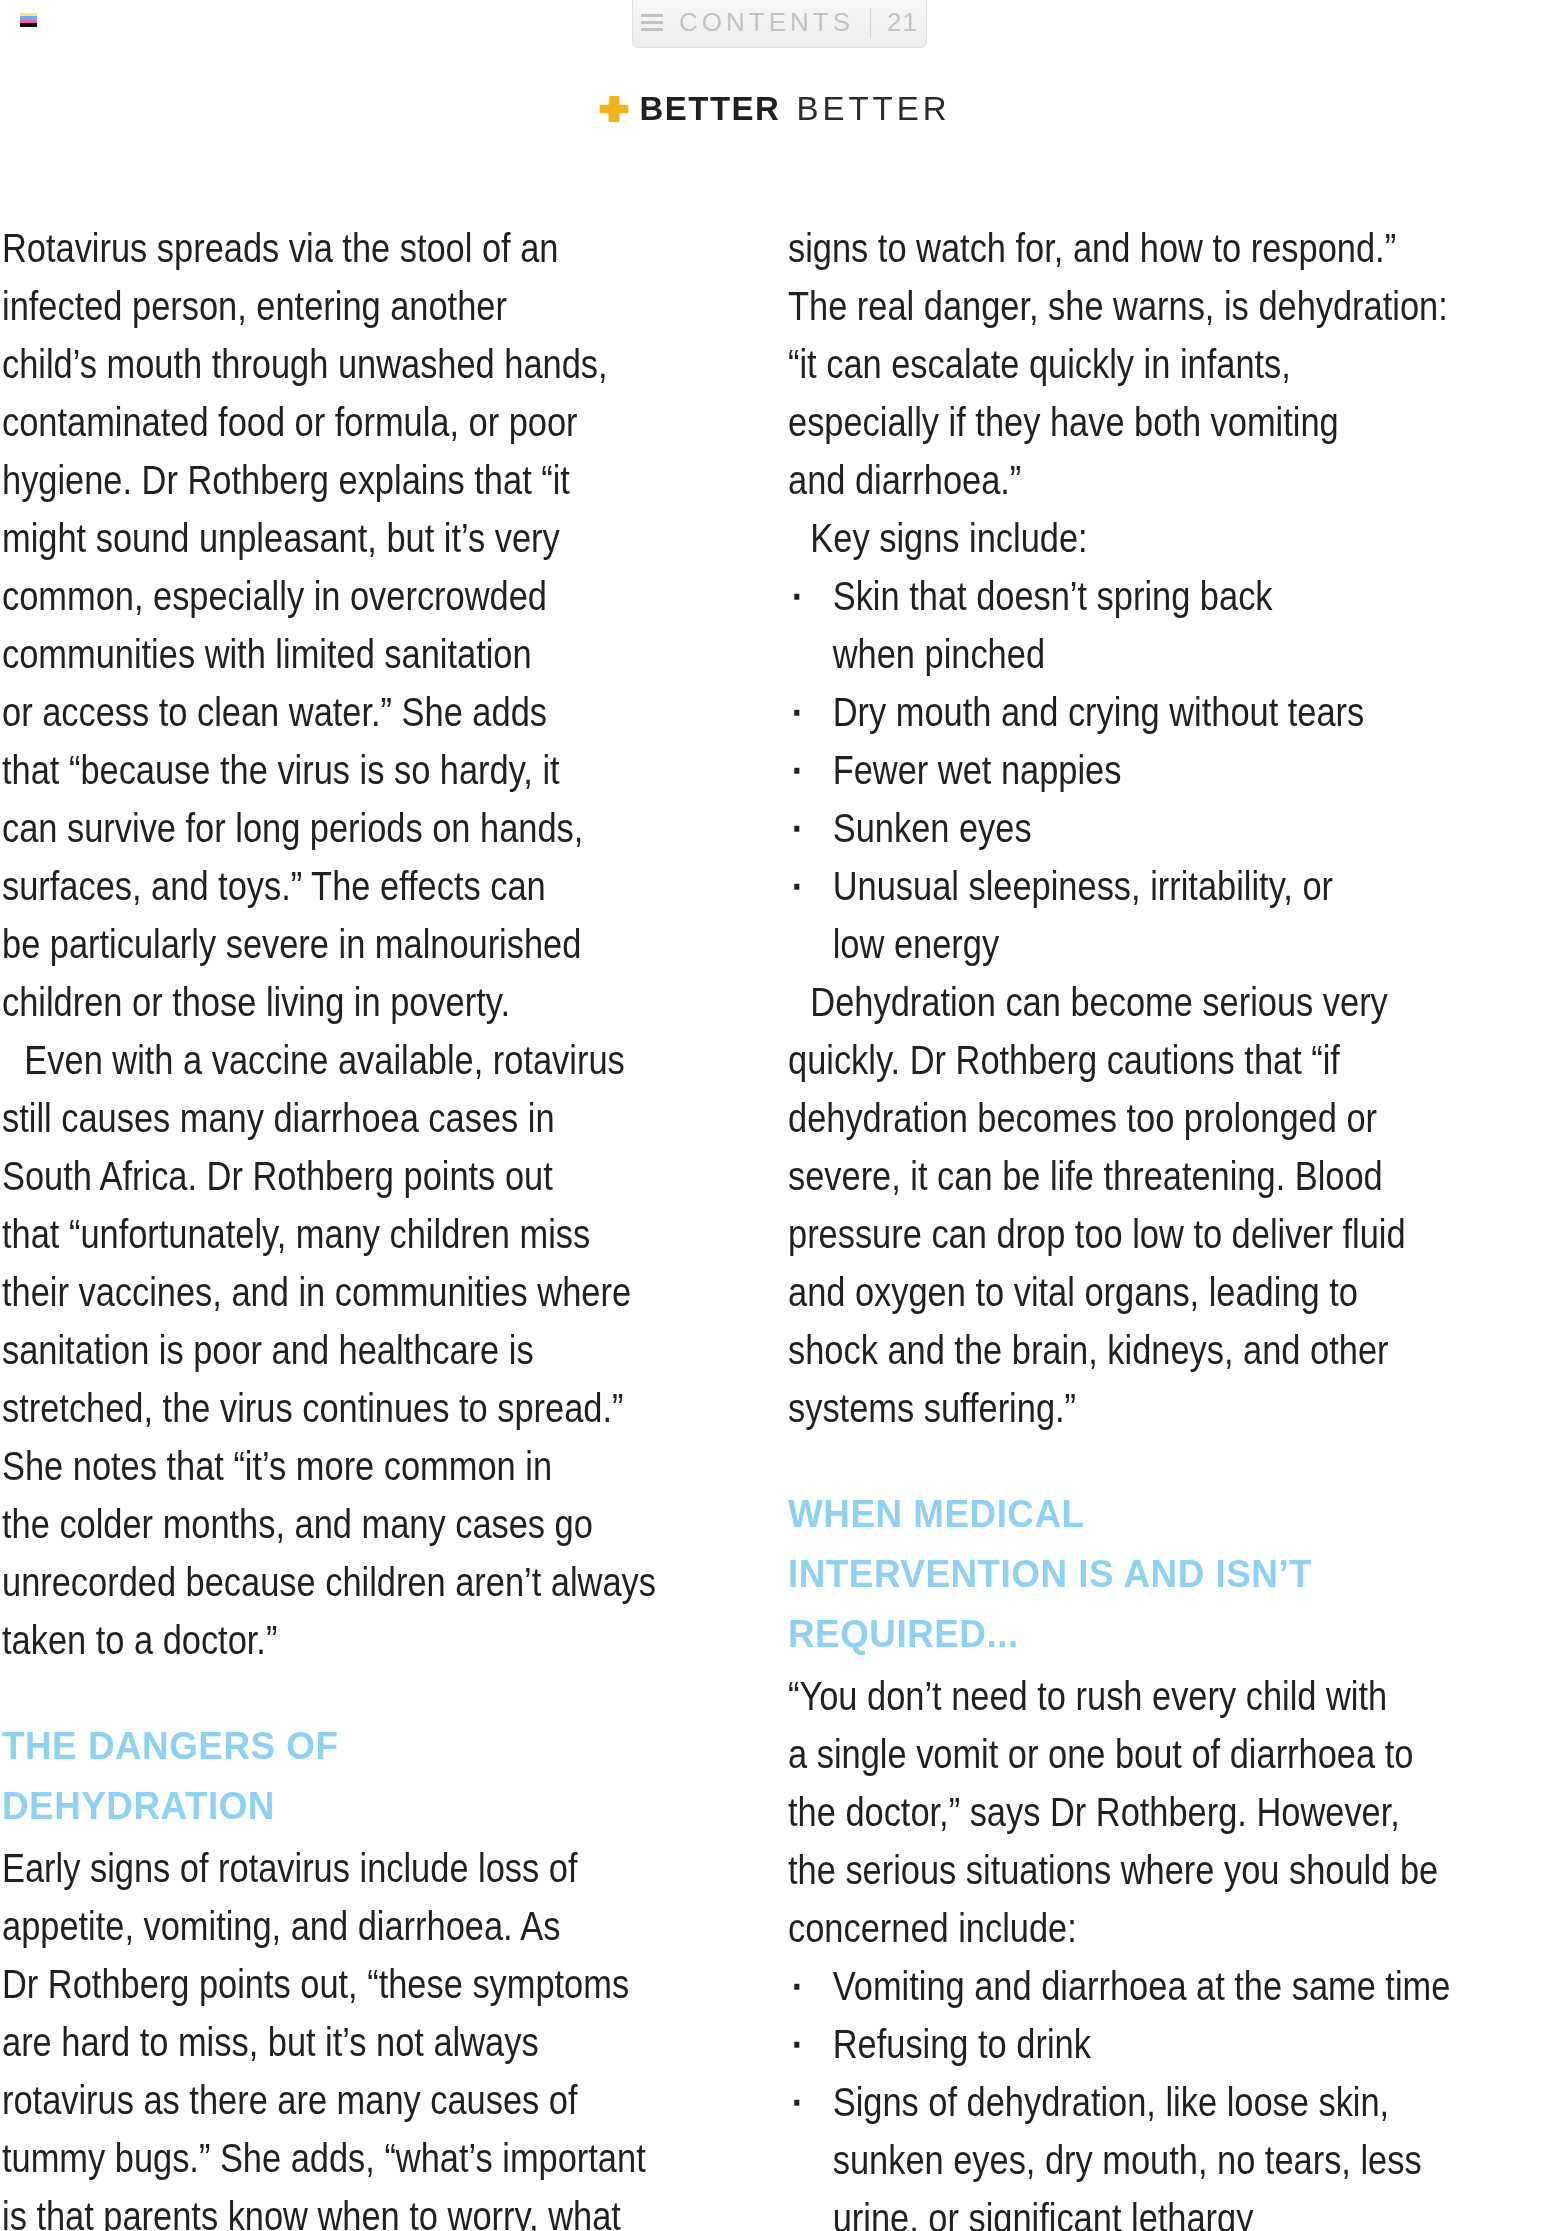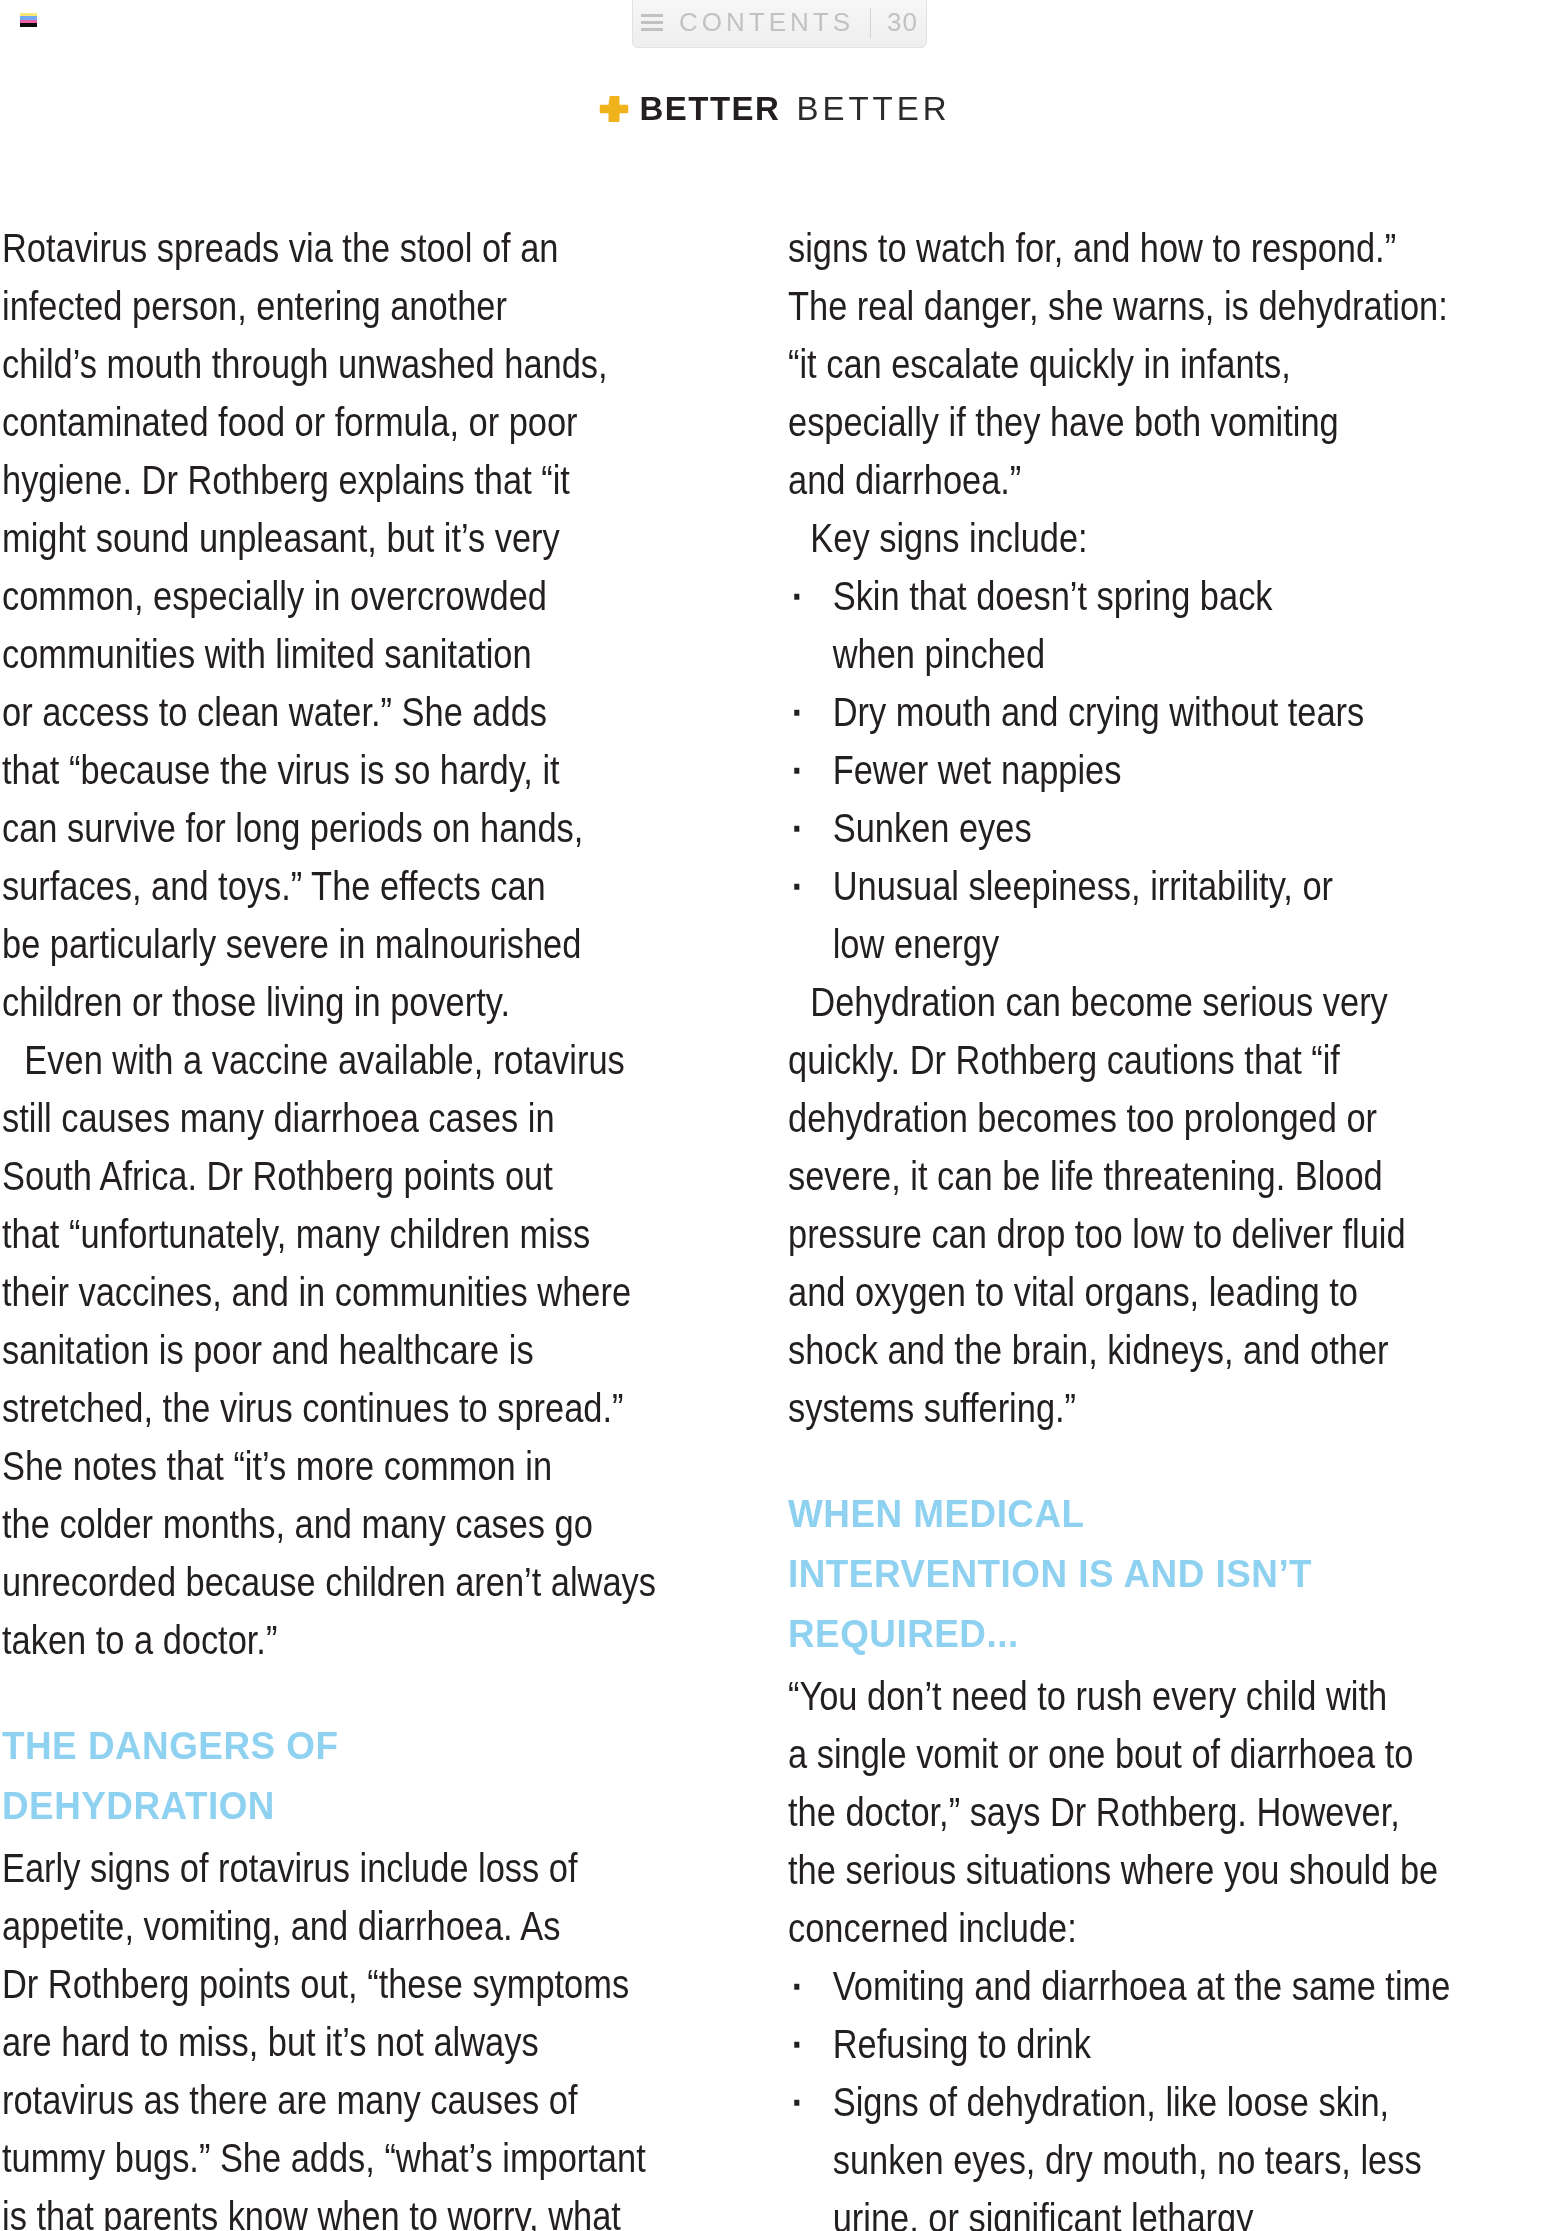--- a/index.html
+++ b/index.html
@@ -69,21 +69,21 @@
 <body>
 
 <div class="page">
 
   <div class="corner-icon"></div>
 
   <div class="contents-btn">
     <div class="menu-glyph"></div>
     <span class="contents-label">CONTENTS</span>
     <span class="contents-divider"></span>
-    <span class="page-num">30</span>
+    <span class="page-num">21</span>
   </div>
 
   <div class="logo">
     <svg class="plus-icon" viewBox="0 0 24 24" aria-hidden="true">
       <path d="M8.6 1.6 h6.8 a1 1 0 0 1 1 1 V8.6 h6 a1 1 0 0 1 1 1 v4.8 a1 1 0 0 1 -1 1 h-6 v6 a1 1 0 0 1 -1 1 H8.6 a1 1 0 0 1 -1 -1 v-6 h-6 a1 1 0 0 1 -1 -1 V9.6 a1 1 0 0 1 1 -1 h6 z" fill="#F1B31C"></path>
     </svg>
     <span class="brand-bold">BETTER</span>
     <span class="brand-light">BETTER</span>
   </div>
 

